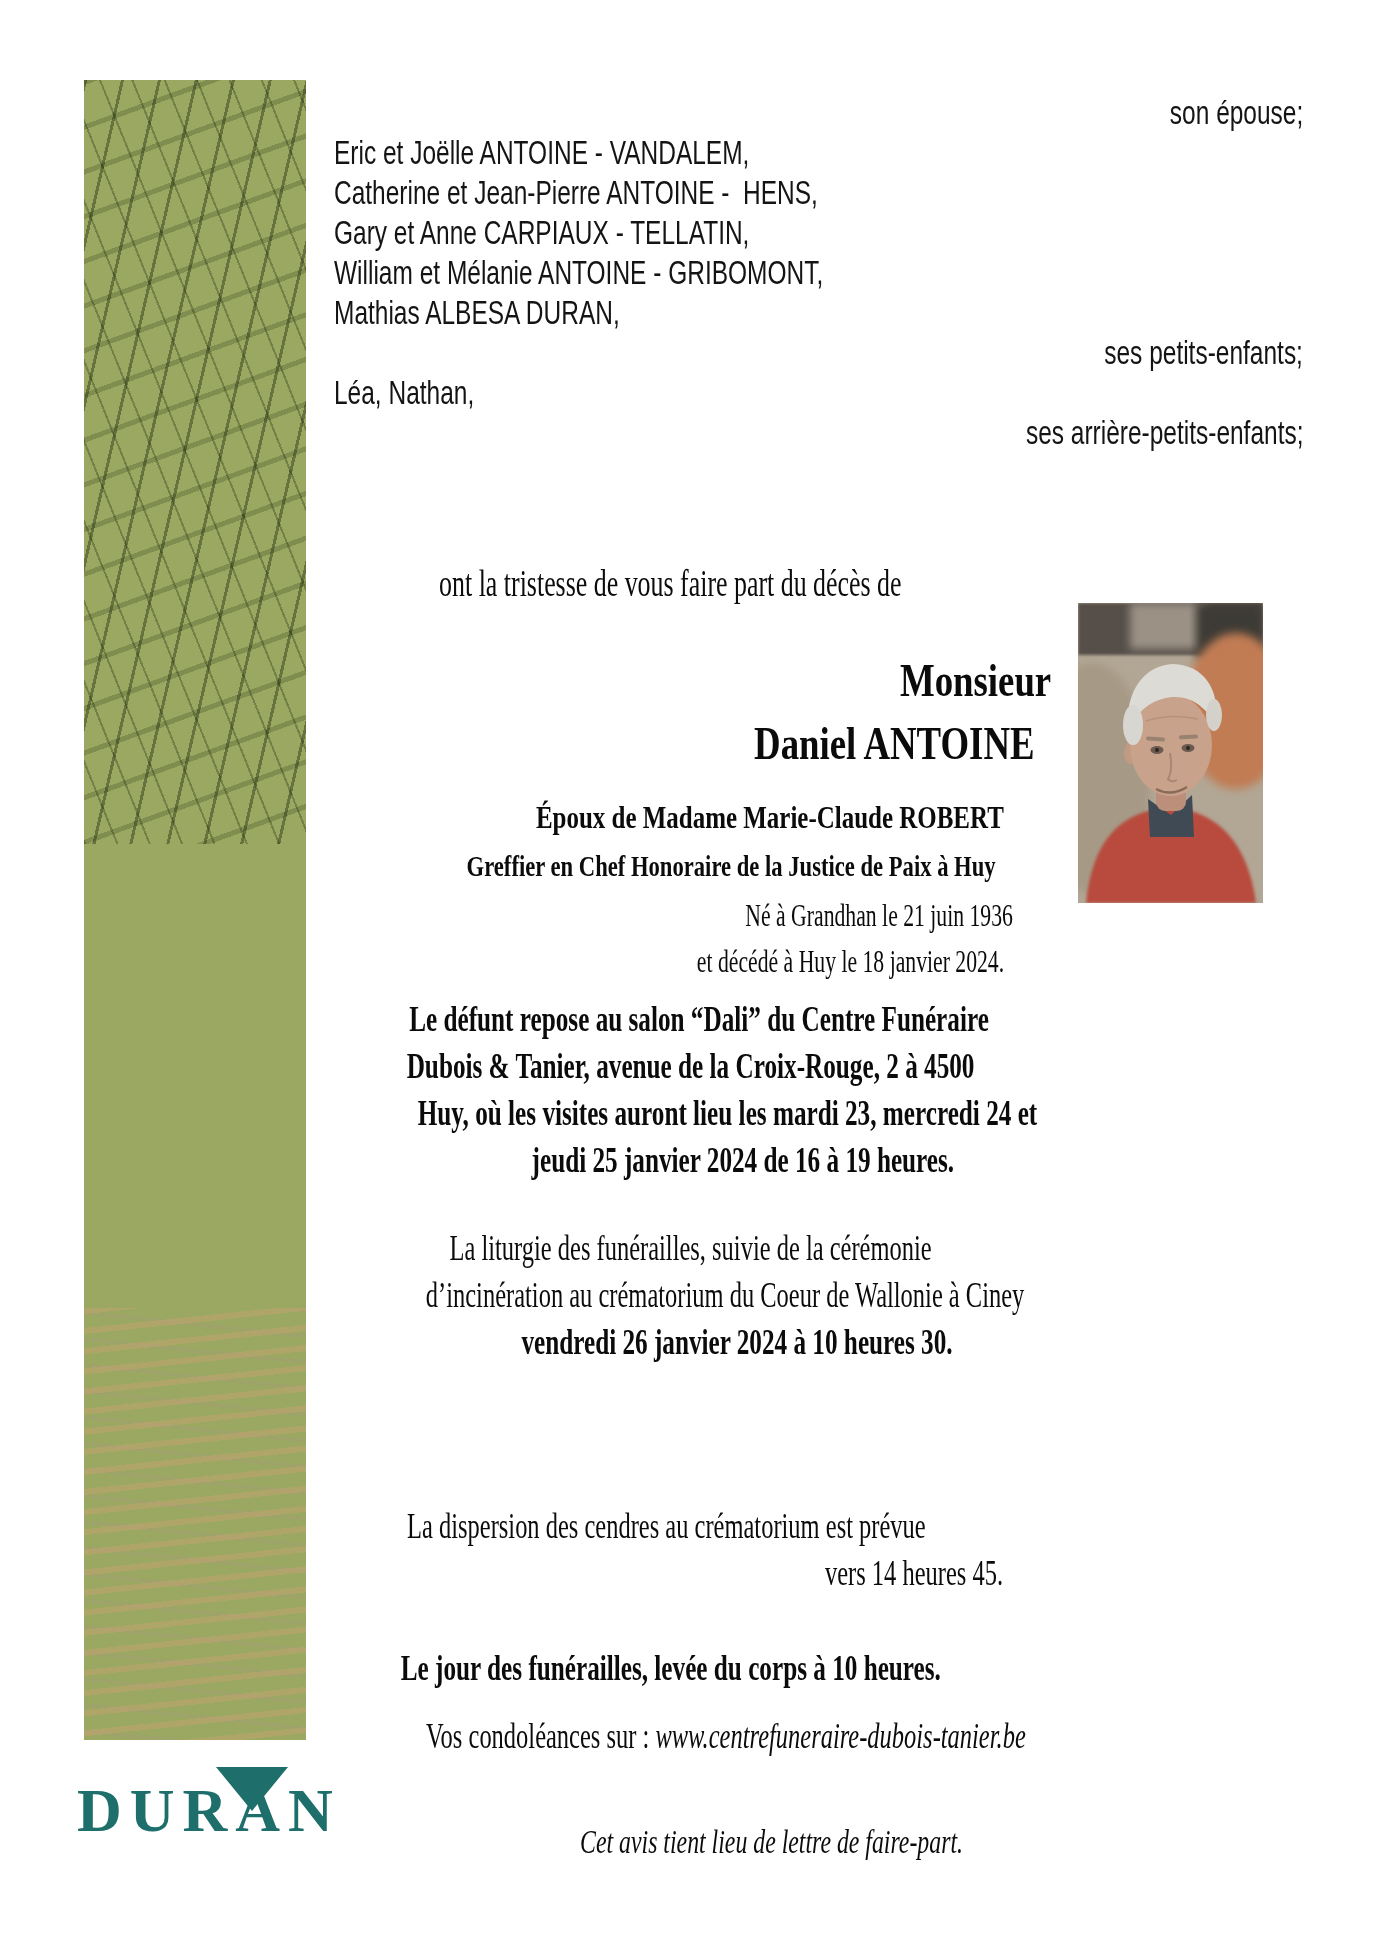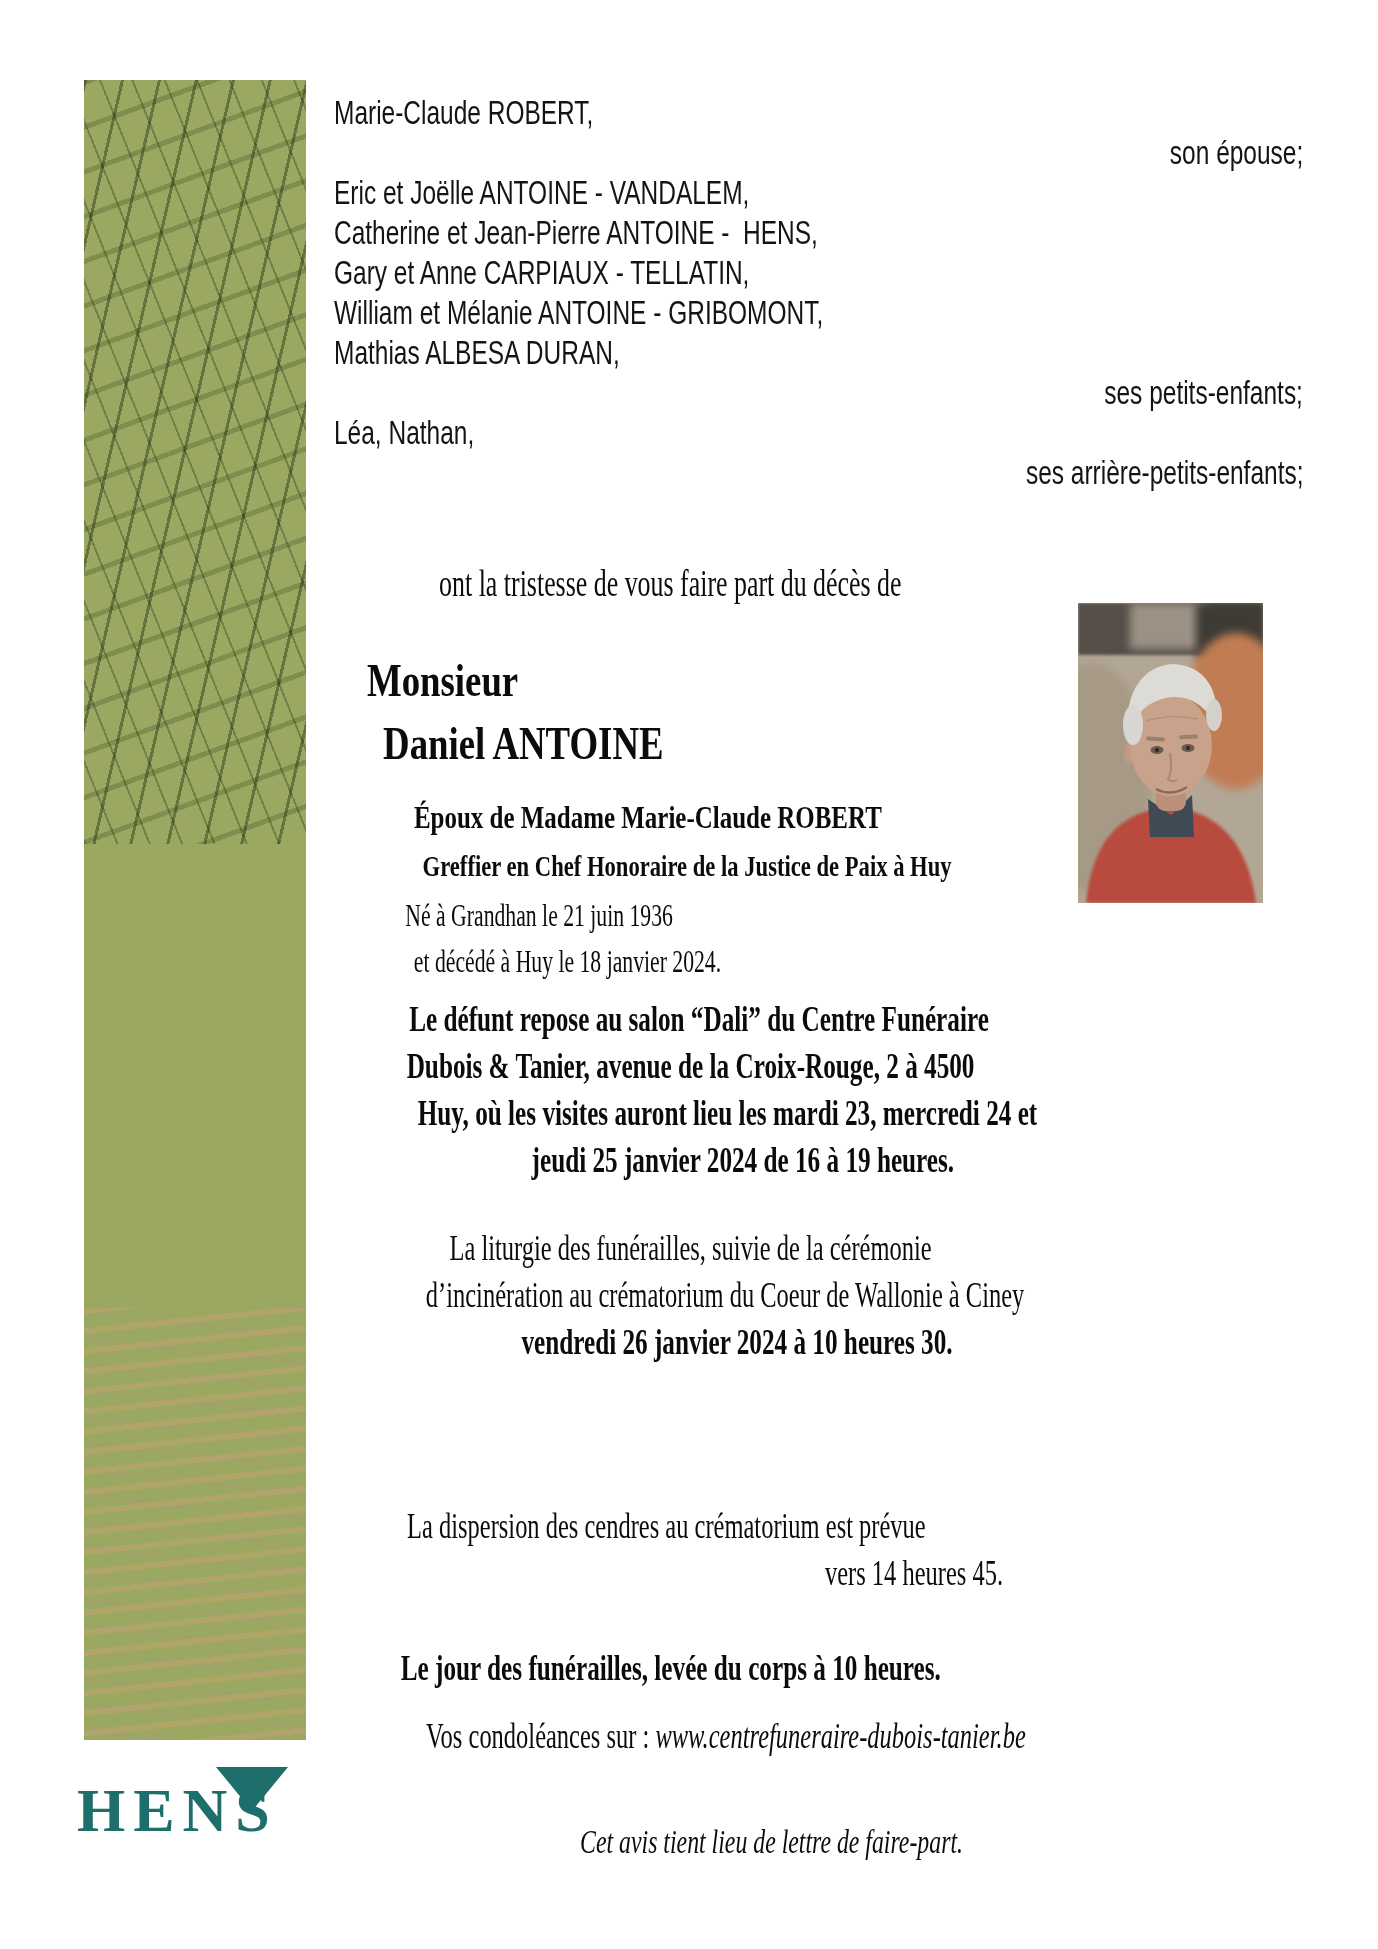--- a/index.html
+++ b/index.html
@@ -51,21 +51,21 @@
     position:absolute;left:334px;top:92px;width:969px;
     font-family:"Liberation Sans", sans-serif;
     font-size:34px;line-height:40px;color:#141414;
   }
   .names .l{text-align:left;}
   .names .r{text-align:right;}
 
   
   .intro{position:absolute;left:340px;top:560px;width:460px;
          text-align:center;font-size:37px;line-height:47px;}
-  .hblock{position:absolute;left:348px;width:750px;text-align:left;}
+  .hblock{position:absolute;left:320px;width:750px;text-align:right;}
   #h-title   {top:655px;font-size:46px;line-height:52px;font-weight:bold;}
   #h-name    {top:718px;font-size:46px;line-height:52px;font-weight:bold;}
   #h-spouse  {top:797px;font-size:32px;line-height:40px;font-weight:bold;}
   #h-honor   {top:848px;font-size:29px;line-height:36px;font-weight:bold;}
   #h-birth   {top:896px;font-size:31px;line-height:40px;}
   #h-death   {top:942px;font-size:31px;line-height:40px;}
 
   .announce{position:absolute;left:285px;width:760px;text-align:right;
             font-size:36px;line-height:47px;}
   #repose     {top:996px;font-weight:bold;}
@@ -93,21 +93,20 @@
     border-left:36px solid transparent;border-right:36px solid transparent;
     border-top:44px solid #1e6f6b;
   }
 </style>
 </head>
 <body>
 
 <div class="forest"></div>
 
 <div class="names">
-  <div class="ln l sxl"><span>Marie-Claude ROBERT,</span></div>
   <div class="ln r sxr"><span>son épouse;</span></div>
   <div class="ln l sxl"><span>Eric et Joëlle ANTOINE - VANDALEM,</span></div>
   <div class="ln l sxl"><span>Catherine et Jean-Pierre ANTOINE -  HENS,</span></div>
   <div class="ln l sxl"><span>Gary et Anne CARPIAUX - TELLATIN,</span></div>
   <div class="ln l sxl"><span>William et Mélanie ANTOINE - GRIBOMONT,</span></div>
   <div class="ln l sxl"><span>Mathias ALBESA DURAN,</span></div>
   <div class="ln r sxr"><span>ses petits-enfants;</span></div>
   <div class="ln l sxl"><span>Léa, Nathan,</span></div>
   <div class="ln r sxr"><span>ses arrière-petits-enfants;</span></div>
 </div>
@@ -182,14 +181,14 @@
 <div id="condolences" class="announce">
   <div class="ln sxc68"><span><span>Vos condoléances sur :</span> <span class="url">www.centrefuneraire-dubois-tanier.be</span></span></div>
 </div>
 
 <div id="closing" class="announce">
   <div class="ln sxc"><span>Cet avis tient lieu de lettre de faire-part.</span></div>
 </div>
 
 <div class="dela">
   <div class="tri"></div>
-  <div class="word">HENS</div>
+  <div class="word">DURAN</div>
 </div>
 
 </body></html>

